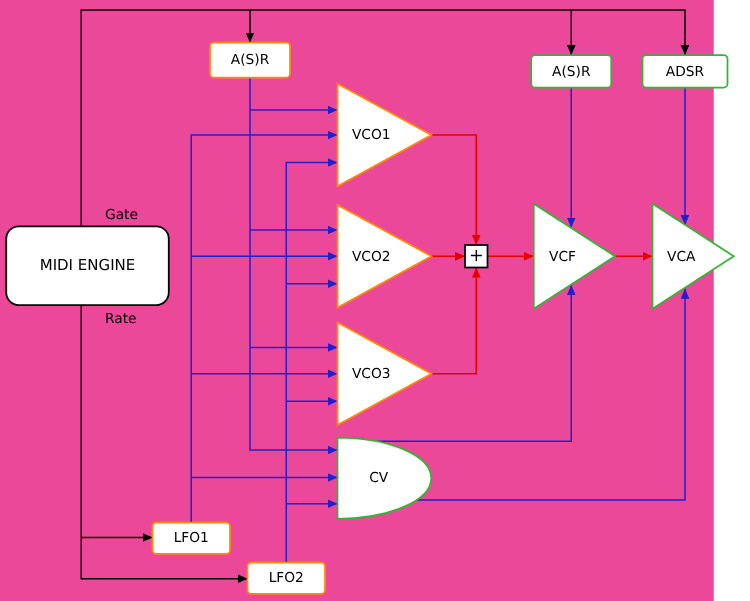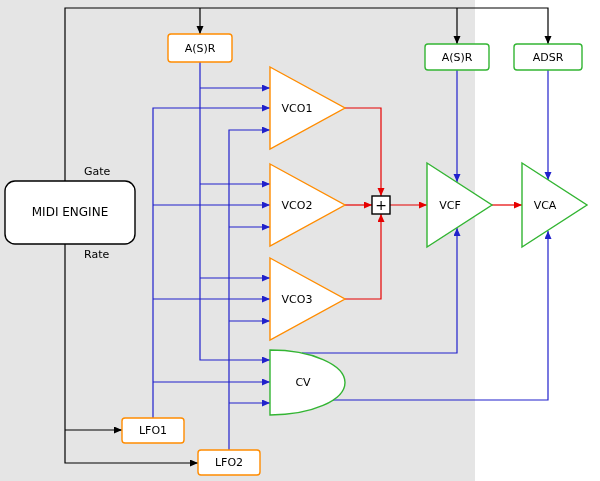--- a/index.html
+++ b/index.html
@@ -2,23 +2,23 @@
 <html><head>
 <meta charset="utf-8">
 <style>
   html, body {
     margin: 0;
     padding: 0;
     background: #ffffff;
   }
   .canvas {
     position: relative;
-    width: 475px;
+    width: 571px;
     height: 481px;
-    background: #e5e5e5;
+    background: #ec4899;
     font-family: "DejaVu Sans", "Liberation Sans", sans-serif;
   }
   svg { display: block; }
   text {
     fill: #000000;
     font-size: 11px;
     font-family: "DejaVu Sans", "Liberation Sans", sans-serif;
   }
   .midi-label { font-size: 12px; }
   .sum-label  { font-size: 14px; }

